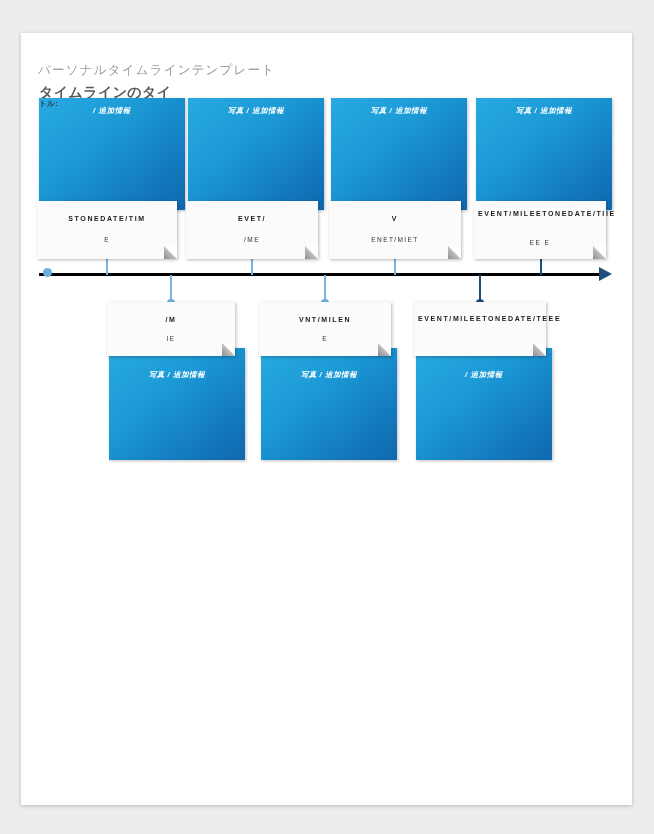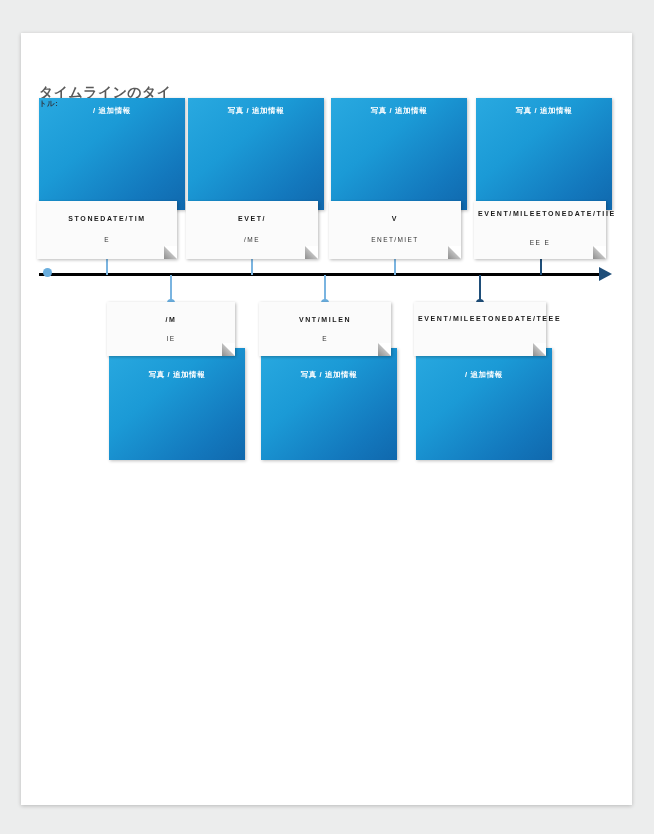--- a/index.html
+++ b/index.html
@@ -101,20 +101,21 @@
   .photo-label {
     position: absolute;
     left: 0;
     right: 0;
     text-align: center;
     color: #ffffff;
     font-size: 7.5px;
     font-weight: bold;
     letter-spacing: 0.6px;
     white-space: nowrap;
+    font-style: italic;
   }
 
   .note {
     position: absolute;
     background: #fbfbfb;
     box-shadow: 1px 1px 3px rgba(0,0,0,0.28);
     z-index: 20;
   }
   
   .note .curl {
@@ -162,20 +163,21 @@
     background: #6aaede;
     z-index: 15;
   }
   .conn-dot.dark { background: #1f4e79; }
 </style>
 </head>
 <body>
 
 <div id="page">
 
+  <div id="title">パーソナルタイムラインテンプレート</div>
   <div id="subtitle">タイムラインのタイ</div>
   <div id="subtitle2">トル:</div>
 
   <div class="card">
     <div class="photo" style="left:18px; top:65px; width:146px; height:112px;">
       <div class="photo-label" style="top:8px;">/ 追加情報</div>
     </div>
     <div class="note" style="left:16px; top:168px; width:140px; height:58px;">
       <div class="note-title" style="top:12px;">STONEDATE/TIM</div>
       <div class="note-sub" style="top:35px;">E</div>

